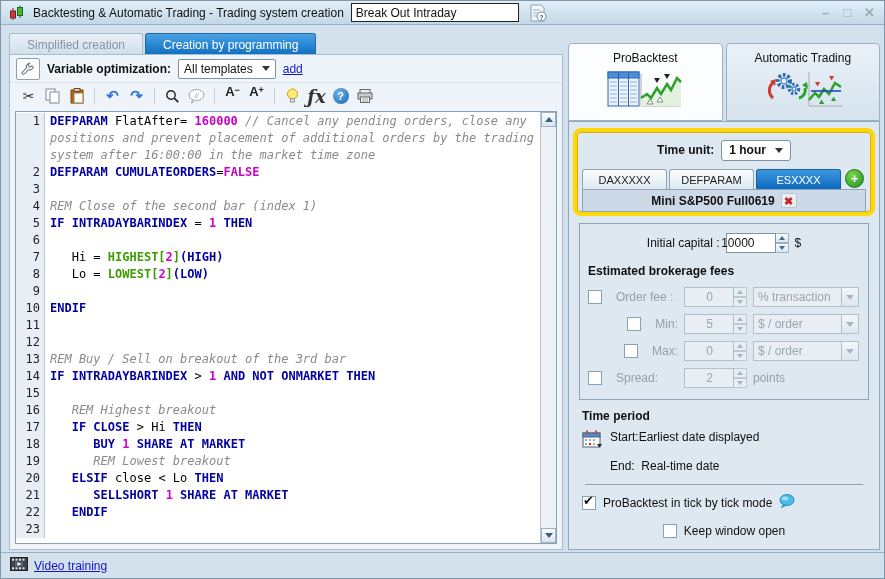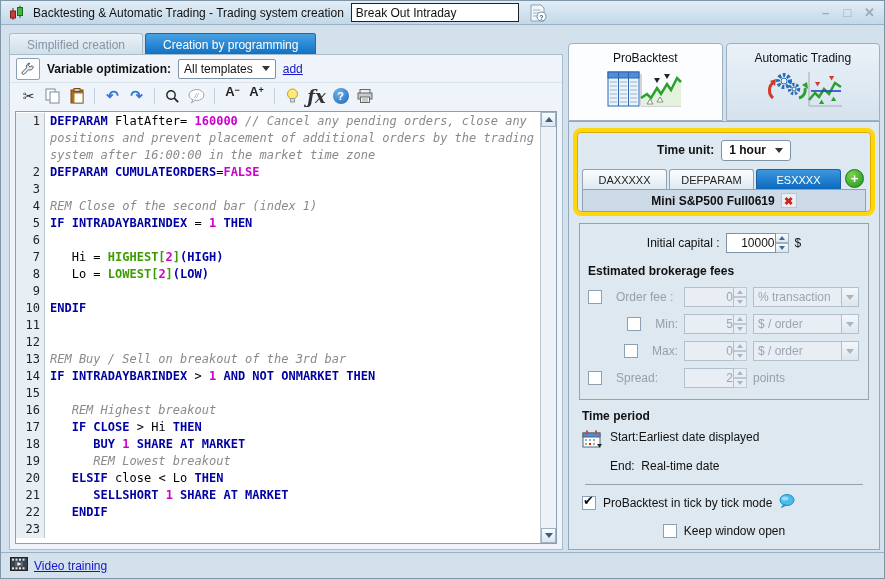--- a/index.html
+++ b/index.html
@@ -72,21 +72,21 @@
   .itab.active{background:linear-gradient(#3d97de,#0c6abe);color:#fff;border-color:#1a5fa6;}
   .iplus{width:17px;height:17px;border-radius:50%;background:radial-gradient(circle at 35% 30%,#7dd24a,#1f9422);
         border:1px solid #15761a;color:#fff;font-weight:bold;font-size:13px;line-height:15px;display:flex;align-items:center;justify-content:center;margin:0 2px 1px;}
   .ibar{height:21px;background:#ccd9e6;border:1px solid #8fa3b4;display:flex;align-items:center;justify-content:center;gap:6px;font-weight:bold;}
   .idel{color:#cc2222;font-size:11px;font-weight:bold;background:#e8eef4;border:1px solid #b9c7d3;width:14px;height:13px;
         display:flex;align-items:center;justify-content:center;line-height:12px;}
   
   .fbox{border:1px solid #8fa3b4;margin:7px 6px 9px;padding:9px 8px 4px;background:#dde8f1;}
   .caprow{display:flex;align-items:center;justify-content:center;gap:6px;margin-bottom:11px;}
   .spin{display:flex;height:20px;}
-  .sval{width:50px;background:#fff;border:1px solid #7e93a6;display:flex;align-items:center;justify-content:flex-end;padding:0 0;box-sizing:border-box;}
+  .sval{width:50px;background:#fff;border:1px solid #7e93a6;display:flex;align-items:center;justify-content:flex-end;padding:0 20px;box-sizing:border-box;}
   .sbtns{width:13px;display:flex;flex-direction:column;}
   .sb{flex:1;border:1px solid #9fb2c2;border-left:none;background:linear-gradient(#fafcfe,#dce6ee);display:flex;align-items:center;justify-content:center;box-sizing:border-box;}
   .tri-u3{width:0;height:0;border-left:3px solid transparent;border-right:3px solid transparent;border-bottom:4px solid #44689c;}
   .tri-d3{width:0;height:0;border-left:3px solid transparent;border-right:3px solid transparent;border-top:4px solid #44689c;}
   .spin.dis .sval{background:#e8eef4;color:#9aa6b2;border-color:#b2c0cc;}
   .spin.dis .sb{background:#e8eef4;border-color:#bcc9d4;}
   .spin.dis .tri-u3{border-bottom-color:#a8b6c2;}
   .spin.dis .tri-d3{border-top-color:#a8b6c2;}
   .fhead{font-weight:bold;margin:0 0 9px;}
   .frow{display:flex;align-items:center;gap:6px;margin-bottom:7px;}

